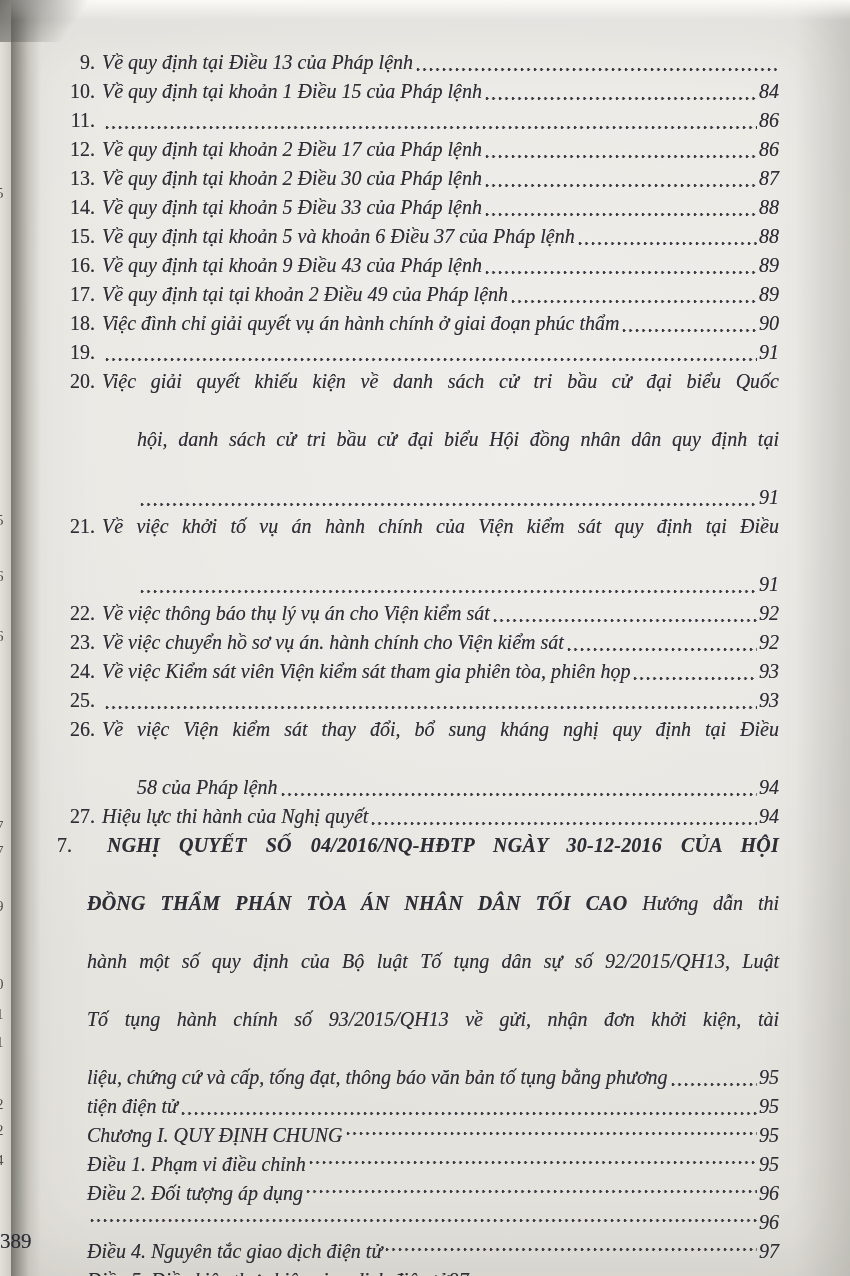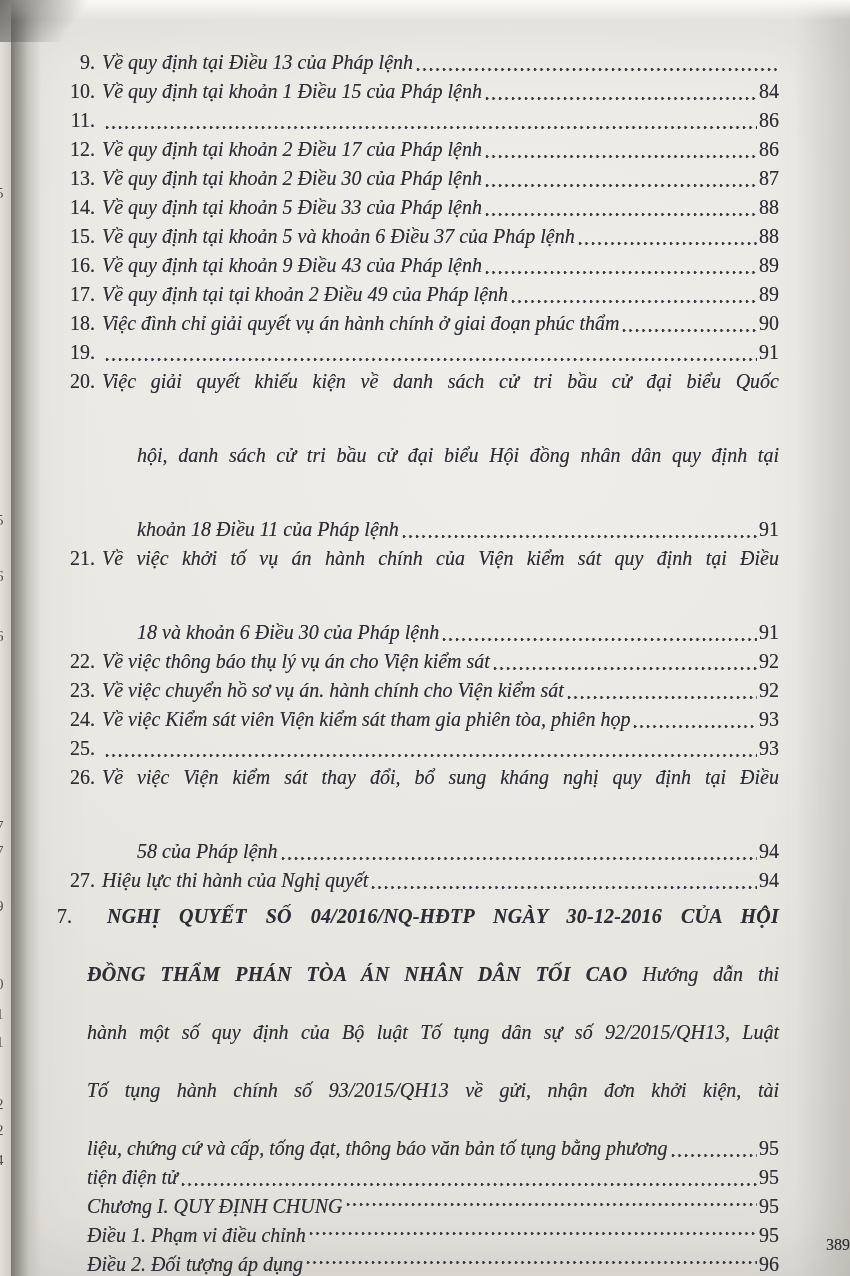--- a/index.html
+++ b/index.html
@@ -59,36 +59,36 @@
   .jrow{
     display:block;text-align:justify;
     min-height:29px;line-height:29px;
   }
   .jrow::after{content:"";display:inline-block;width:100%;height:0;}
   .num{
     display:inline-block;flex:0 0 45px;width:45px;
     text-align:right;padding-right:7px;box-sizing:border-box;
   }
   .sec .num{flex:0 0 50px;width:50px;text-align:left;padding-right:0;}
-  .sec{margin-top:7px;}
-  .cont1{padding-left:80px;margin-top:16px;}
+  .sec{}
+  .cont1{padding-left:80px;}
   .cont2{padding-left:30px;}
   .dieu{padding-left:30px;align-items:center;}
   .txt{white-space:pre-wrap;font-style:italic;}
   .bold{font-weight:bold;letter-spacing:0.2px;}
   .lead{
     flex:1 1 auto;min-width:10px;height:5px;
     margin:0 2px 5px 3px;
     background-image:radial-gradient(circle at 2px 2.5px,#3a3a42 1.3px,transparent 1.6px);
     background-size:6.5px 5px;background-repeat:repeat-x;
   }
-  .pg{flex:0 0 auto;}
+  .pg{flex:0 0 auto;font-style:italic;}
   .folio{
     position:absolute;left:0;right:0;bottom:22px;
-    text-align:right;font-size:16px;color:#2e2e37;z-index:6;
+    text-align:left;font-size:21px;color:#2e2e37;z-index:6;
     text-shadow:0 0 0.5px rgba(46,46,55,0.55);
   }
 </style>
 </head>
 <body>
 
 <div class="photo">
   <div class="right-shade"></div>
   <div class="binding"></div>
   <div class="edge-pages">
@@ -170,27 +170,25 @@
         <span class="pg">90</span>
       </div>
       <div class="row item">
         <span class="num">19.</span>
         <span class="lead"></span>
         <span class="pg">91</span>
       </div>
       <div class="jrow item"><span class="num">20.</span><span class="txt">Việc giải quyết khiếu kiện về danh sách cử tri bầu cử đại biểu Quốc</span></div>
       <div class="jrow cont1"><span class="txt">hội, danh sách cử tri bầu cử đại biểu Hội đồng nhân dân quy định tại</span></div>
       <div class="row cont1">
-        <span class="txt">khoản 18 Điều 11 của Pháp lệnh</span>
         <span class="lead"></span>
         <span class="pg">91</span>
       </div>
       <div class="jrow item"><span class="num">21.</span><span class="txt">Về việc khởi tố vụ án hành chính của Viện kiểm sát quy định tại Điều</span></div>
       <div class="row cont1">
-        <span class="txt">18 và khoản 6 Điều 30 của Pháp lệnh</span>
         <span class="lead"></span>
         <span class="pg">91</span>
       </div>
       <div class="row item">
         <span class="num">22.</span>
         <span class="txt">Về việc thông báo thụ lý vụ án cho Viện kiểm sát</span>
         <span class="lead"></span>
         <span class="pg">92</span>
       </div>
       <div class="row item">

